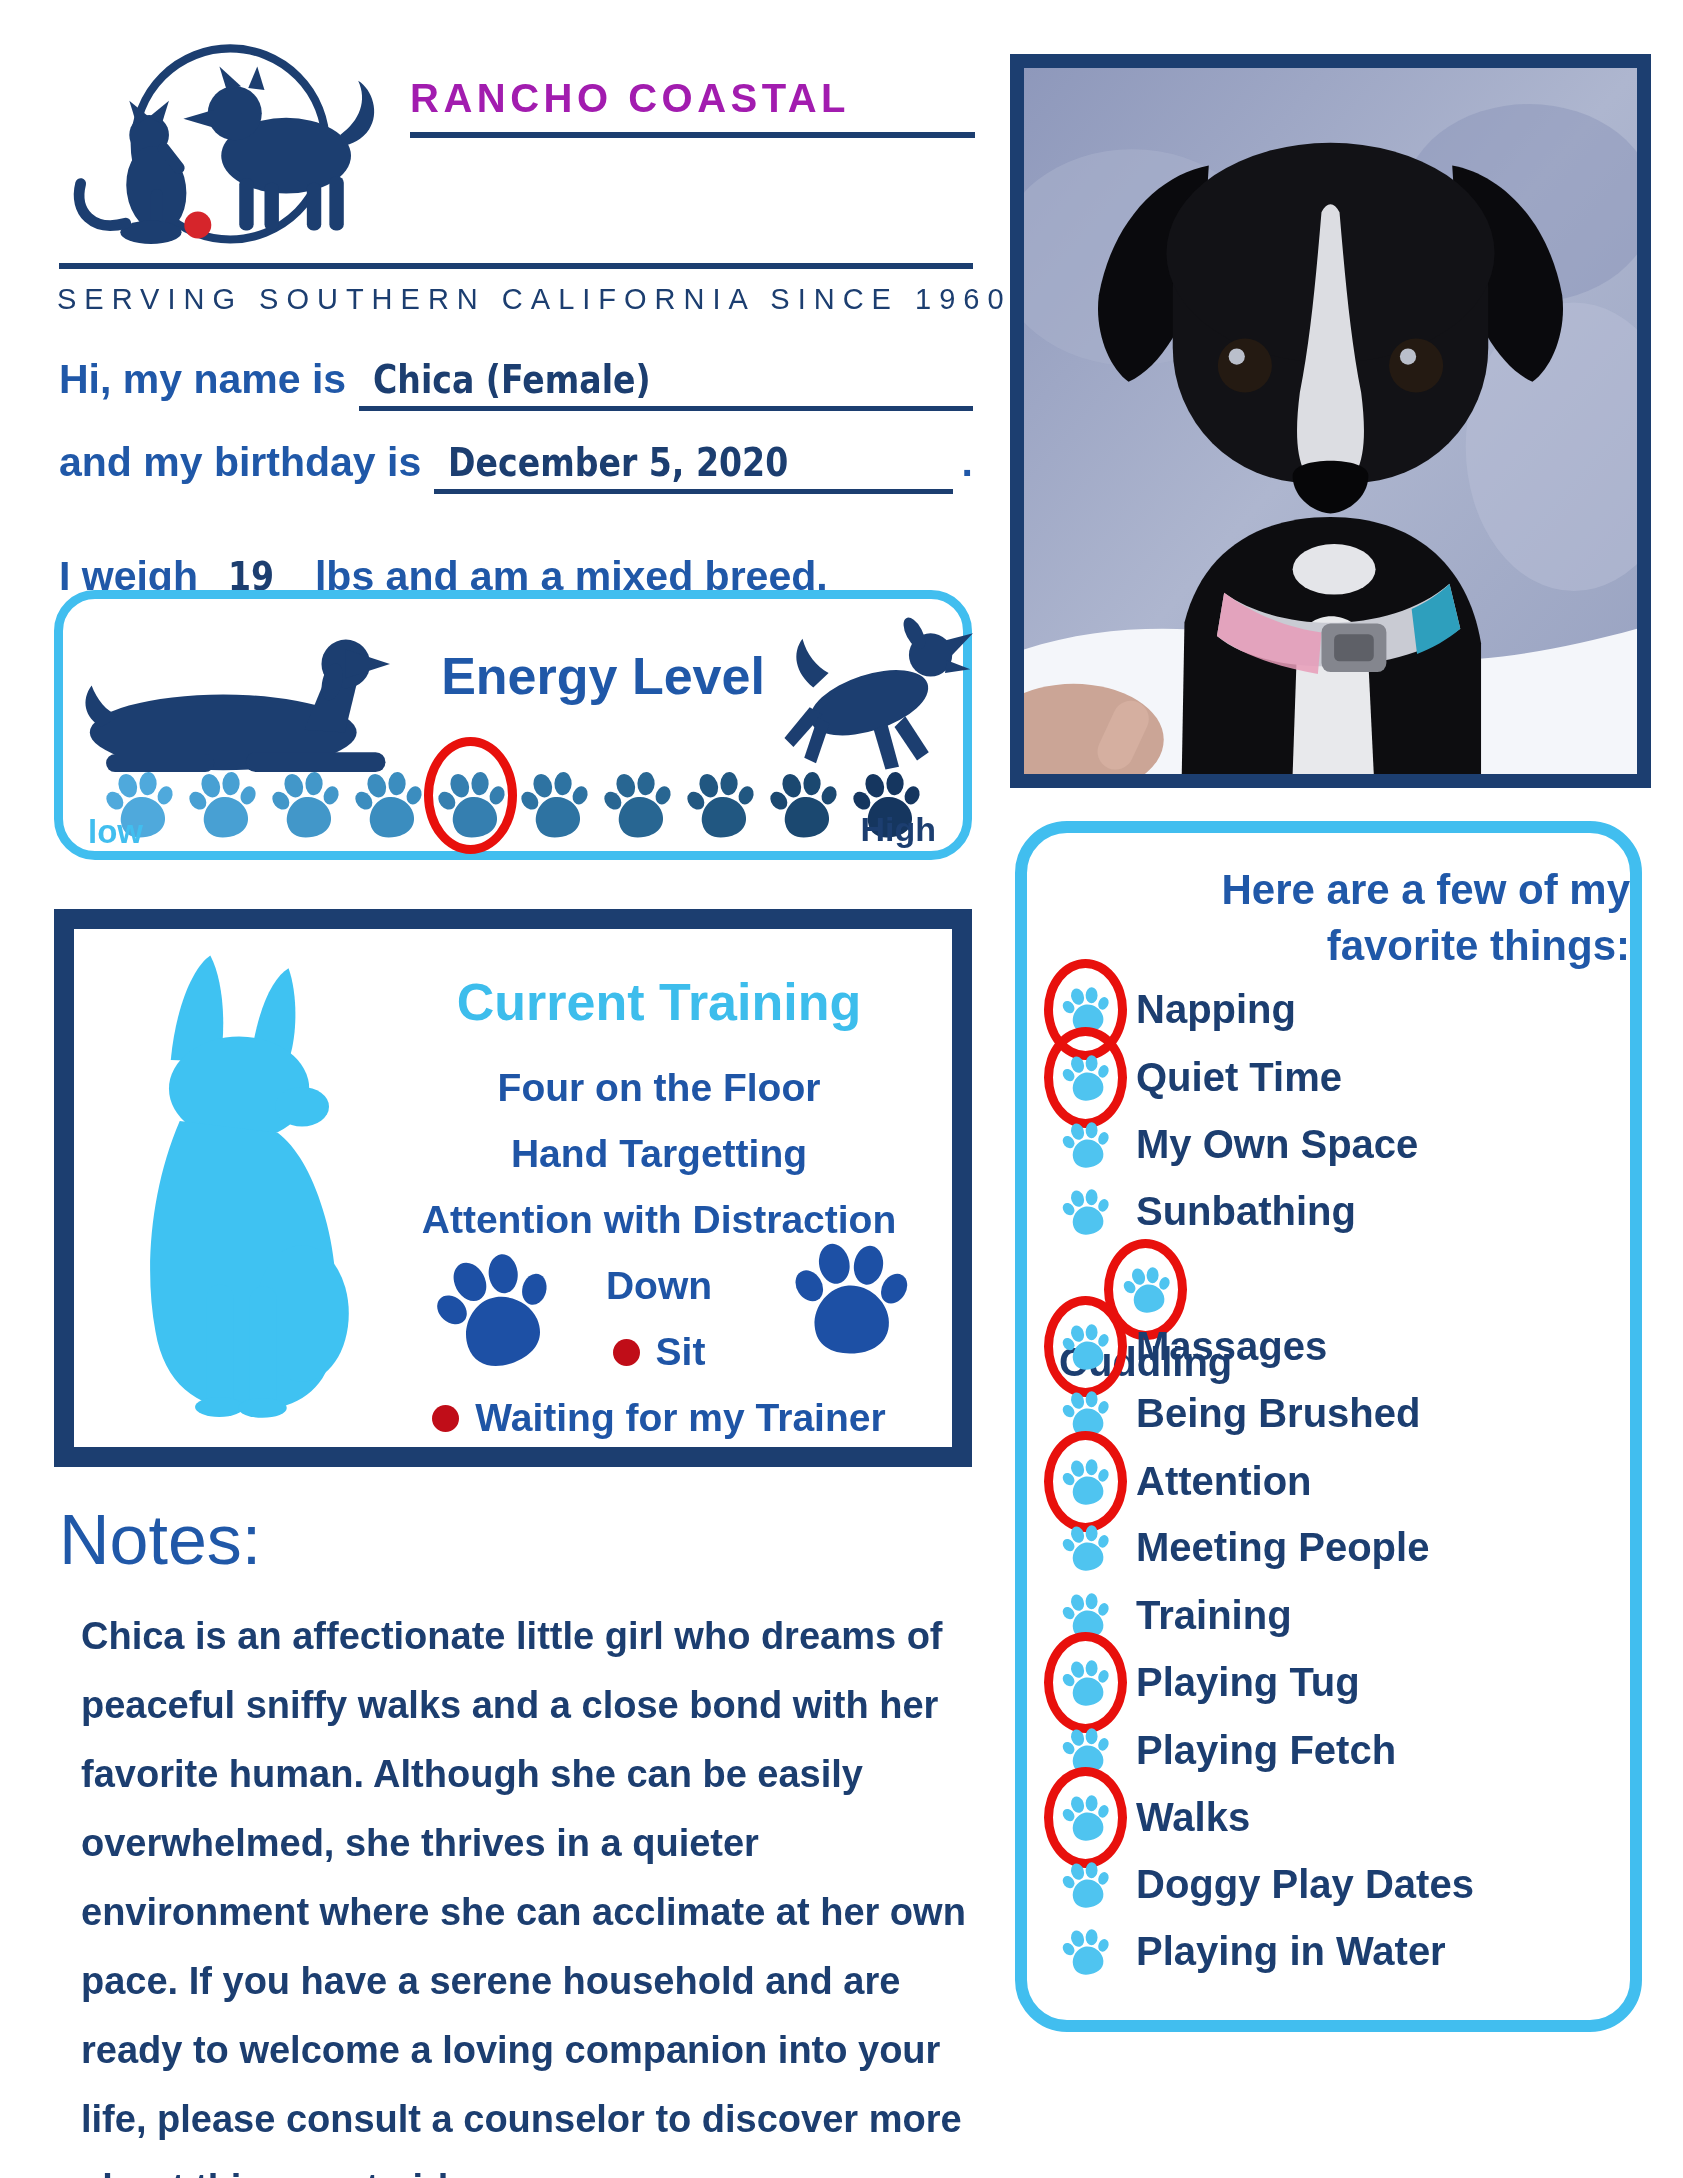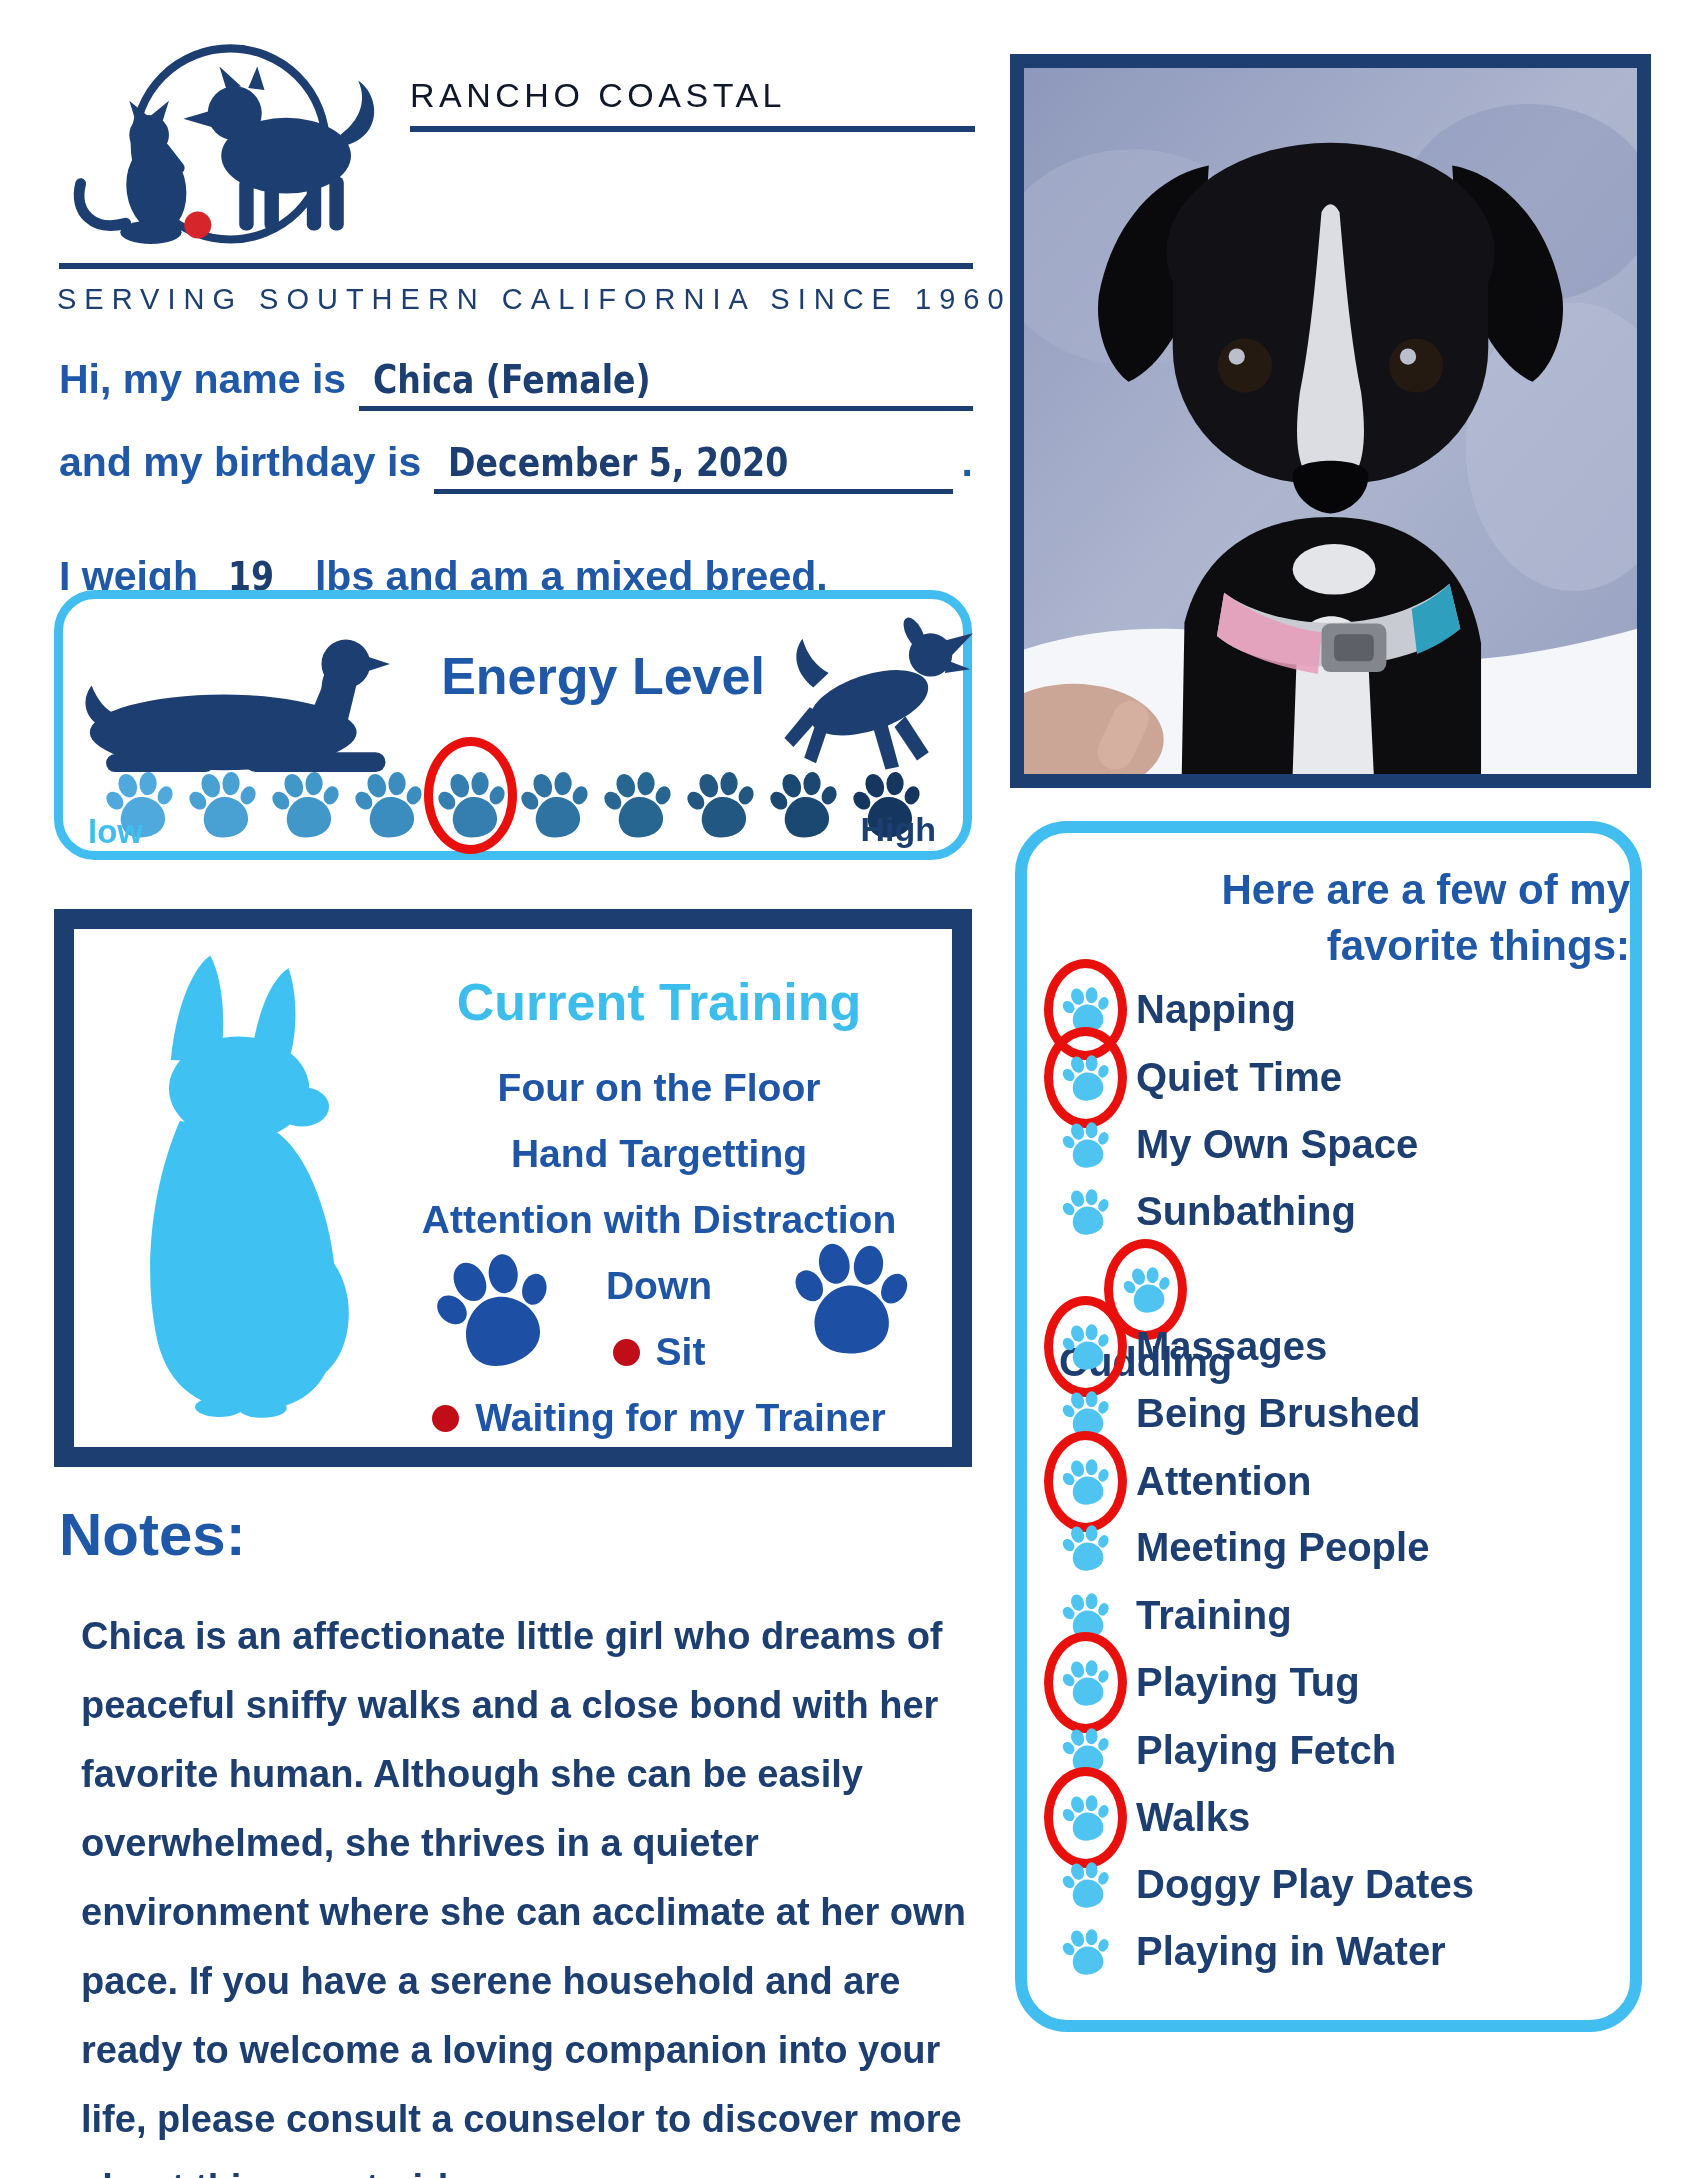--- a/index.html
+++ b/index.html
@@ -3,21 +3,21 @@
 <meta charset="utf-8">
 <style>
   html,body{margin:0;padding:0;background:#ffffff;}
   #flyer{position:relative;width:1683px;height:2178px;background:#fff;overflow:hidden;
          font-family:"Liberation Sans",sans-serif;}
   .abs{position:absolute;}
 
   
   #logo-mark{left:50px;top:34px;width:356px;height:230px;}
   #logo-text{left:410px;top:76px;width:565px;}
-  .logo-line{font-size:34px;font-weight:normal;color:#0f172a;letter-spacing:4.5px;white-space:nowrap;}
+  .logo-line{font-size:40px;font-weight:bold;color:#a21caf;letter-spacing:4.5px;white-space:nowrap;}
   .logo-rule{height:6.3px;background:#1C3E70;margin:10.8px 0 12.6px;}
   #logo-fullrule{left:59px;top:263px;width:914px;height:6.3px;background:#1C3E70;}
   #tagline{left:57px;top:283px;width:936px;font-size:29px;color:#1C3E70;
            letter-spacing:8px;white-space:nowrap;}
 
   
   #intro{left:59px;top:356px;width:914px;}
   .intro-line{display:flex;align-items:baseline;height:83px;font-size:41px;font-weight:bold;
               color:#2058A8;white-space:nowrap;}
   .fill{border-bottom:5.4px solid #1C3E70;color:#1C3E70;font-size:39px;font-weight:bold;
@@ -52,21 +52,21 @@
   #training-items{left:315px;top:126px;width:540px;}
   .titem{height:66px;display:flex;justify-content:center;align-items:center;gap:16px;
          font-size:39px;font-weight:bold;color:#1F55A6;white-space:nowrap;}
   .dot{width:27px;height:27px;border-radius:50%;background:#C00D18;flex:0 0 27px;}
   .big-paw{width:126px;height:126px;}
   #big-paw-left{left:355px;top:317px;transform:rotate(-8deg);}
   #big-paw-right{left:711px;top:304px;transform:rotate(8deg);}
   .big-paw svg{width:100%;height:100%;}
 
   
-  #notes-heading{left:59px;top:1500px;font-size:60px;font-weight:bold;color:#2058A8;}
+  #notes-heading{left:59px;top:1500px;font-size:70px;font-weight:normal;color:#2058A8;}
   #notes-body{left:81px;top:1602px;width:905px;font-size:38px;font-weight:bold;
               color:#1C3E70;line-height:69px;}
 
   
   #photo-frame{left:1010px;top:54px;width:641px;height:734px;border:14.4px solid #1C3E70;
                box-sizing:border-box;background:#9AA3C2;}
   #photo-frame svg{width:100%;height:100%;display:block;}
 
   
   #fav-box{left:1015px;top:821px;width:627px;height:1211px;border:12.6px solid #41BEEF;

